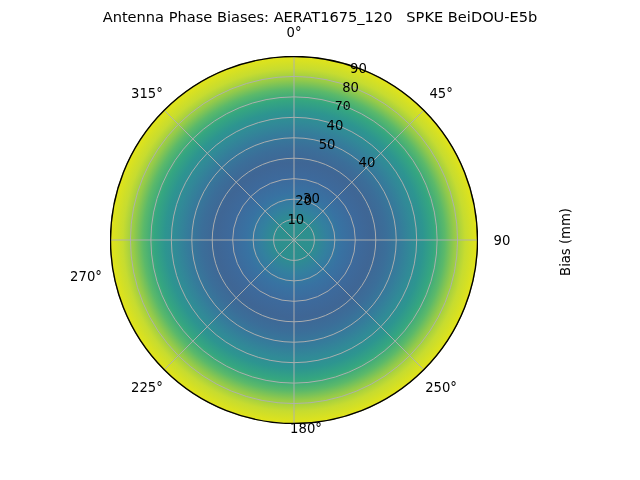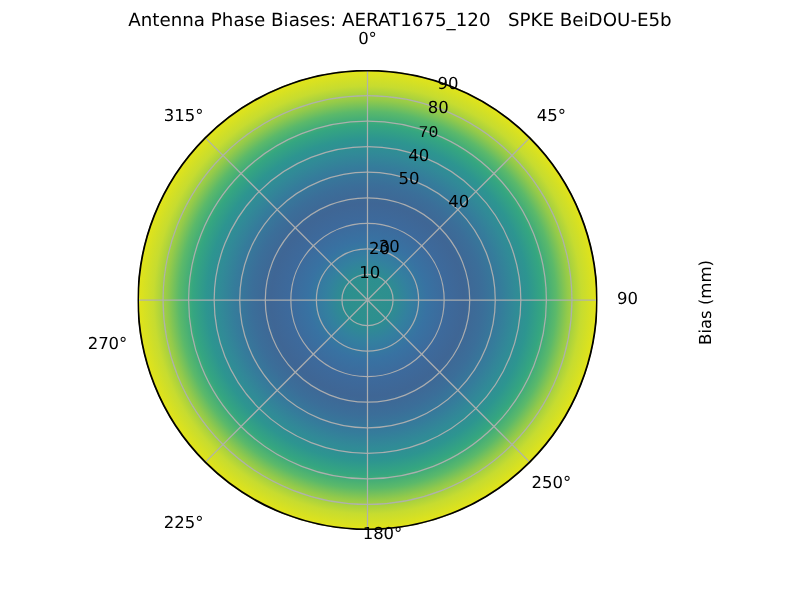--- a/index.html
+++ b/index.html
@@ -155,21 +155,21 @@
 
       <circle cx="184" cy="184" r="183.5" fill="none" stroke="#000000" stroke-width="1.4"></circle>
     </svg>
 
     <div id="angular-labels">
         <div class="ang-label" style="left: 184px; top: -24px;">0°</div>
         <div class="ang-label" style="left: 331.078px; top: 36.9218px;">45°</div>
         <div class="ang-label" style="left: 392px; top: 184px;">90</div>
         <div class="ang-label" style="left: 331.078px; top: 331.078px;">250°</div>
         <div class="ang-label" style="left: 184px; top: 372px; margin-left: 12px;">180°</div>
-        <div class="ang-label" style="left: 36.9218px; top: 331.078px; margin-top: 32px;">225°</div>
+        <div class="ang-label" style="left: 36.9218px; top: 331.078px;">225°</div>
         <div class="ang-label" style="left: -24px; top: 184px; margin-top: 36px;">270°</div>
         <div class="ang-label" style="left: 36.9218px; top: 36.9218px;">315°</div>
       </div>
 
     <div id="radial-labels">
         <div class="rad-label" style="left: 185.824px; top: 163.112px;">10</div>
         <div class="rad-label" style="left: 193.648px; top: 144.224px;">20</div>
         <div class="rad-label" style="left: 201.471px; top: 142px;">30</div>
         <div class="rad-label" style="left: 211px; top: 106.447px; margin-left: 46px;">40</div>
         <div class="rad-label" style="left: 217.119px; top: 87.559px;">50</div>

